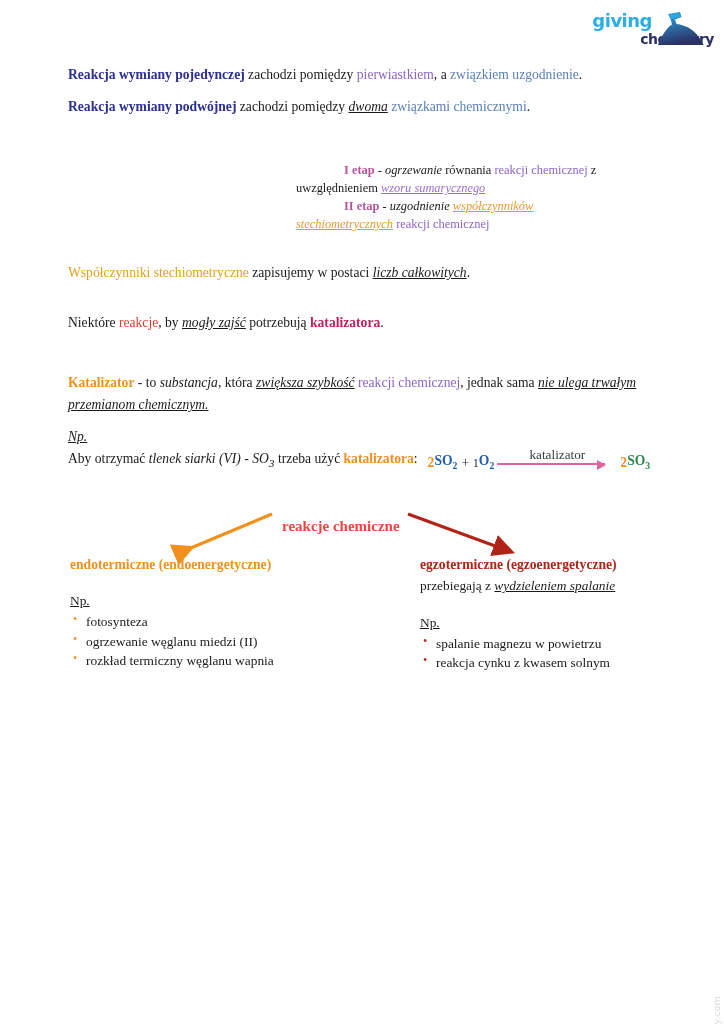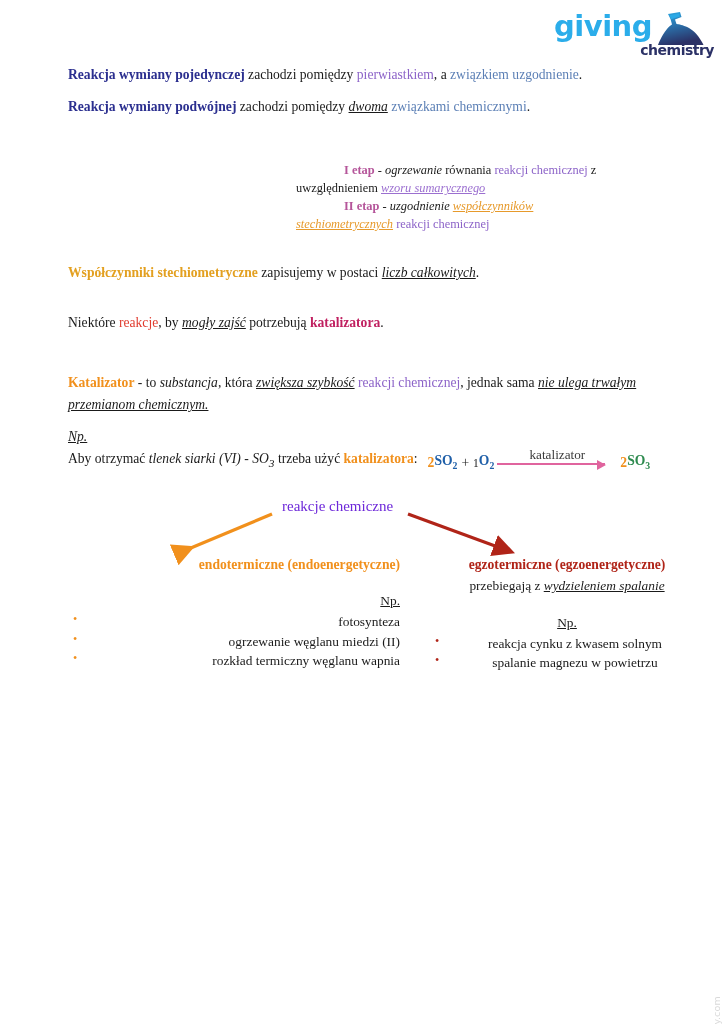--- a/index.html
+++ b/index.html
@@ -28,21 +28,21 @@
     position: absolute;
     right: 2px;
     top: 0;
     text-align: right;
     font-family: "DejaVu Sans", sans-serif;
     font-weight: bold;
     line-height: 1.0;
   }
   .logo-giving {
     display: block;
-    font-size: 29px;
+    font-size: 18px;
     color: #2badea;
     letter-spacing: -0.5px;
     padding-right: 62px;
   }
   .logo-chemistry {
     display: block;
     font-size: 14px;
     color: #2b3166;
     letter-spacing: -0.5px;
     margin-top: 2px;
@@ -72,21 +72,21 @@
   .spacer-md { height: 18px; }
   i, .i { font-style: italic; }
   u, .u { text-decoration: underline; font-style: italic; }
 
   .c-navy   { color: #2b2f8f; font-weight: bold; }
   .c-violet { color: #8c63c8; }
   .c-steel  { color: #5b7fb5; }
   .c-purple { color: #9b6fd0; }
   .c-magenta{ color: #b5559a; font-weight: bold; margin-left: 48px; }
   .c-orange { color: #e79a2b; }
-  .c-gold   { color: #e3a020; font-weight: bold; }
+  .c-gold   { color: #e3a020; font-weight: normal; }
   .c-red    { color: #e03b2e; }
   .c-crimson{ color: #c02060; font-weight: bold; }
   .c-orange-b { color: #f1901c; font-weight: bold; }
 
   
   .stages {
     margin: 6px 0 0 228px;
     font-size: 12.4px;
     line-height: 1.45;
     width: 330px;
@@ -149,39 +149,39 @@
   .diagram {
     position: absolute;
     left: 0;
     top: 498px;
     width: 724px;
     height: 180px;
   }
   .diagram-title {
     position: absolute;
     left: 282px;
-    top: 0;
+    top: 20px;
     font-size: 15px;
-    color: #6d28d9;
-    font-weight: normal;
+    color: #ef4444;
+    font-weight: bold;
     white-space: nowrap;
   }
   .diagram svg {
     position: absolute;
     left: 0;
     top: 0;
   }
   .branch {
     position: absolute;
     top: 56px;
     font-size: 13.4px;
     line-height: 1.55;
   }
-  .branch-left  { left: 70px; width: 330px; text-align: right; }
-  .branch-right { left: 432px; width: 270px; text-align: center; }
+  .branch-left  { left: 70px; width: 330px; }
+  .branch-right { left: 420px; width: 270px; }
   .branch-head {
     font-weight: bold;
     font-size: 13.6px;
     margin-bottom: 1px;
   }
   .branch-head.endo { color: #f1901c; }
   .branch-head.egzo { color: #b02418; }
   .branch-sub { margin-left: 14px; }
   .branch-np { margin-top: 16px; text-decoration: underline; }
   .bullets {
@@ -331,19 +331,19 @@
       <li>ogrzewanie węglanu miedzi (II)</li>
       <li>rozkład termiczny węglanu wapnia</li>
     </ul>
   </div>
 
   <div class="branch branch-right">
     <div class="branch-head egzo">egzotermiczne (egzoenergetyczne)</div>
     <div><span>przebiegają z </span><u>wydzieleniem spalanie</u></div>
     <div class="branch-np">Np.</div>
     <ul class="bullets egzo">
+      <li>spalanie magnezu w powietrzu</li>
       <li>reakcja cynku z kwasem solnym</li>
-      <li>spalanie magnezu w powietrzu</li>
     </ul>
   </div>
 </div>
 
 <div class="watermark">Więcej materiałów: www.givingchemistry.com</div>
 
 </body></html>

